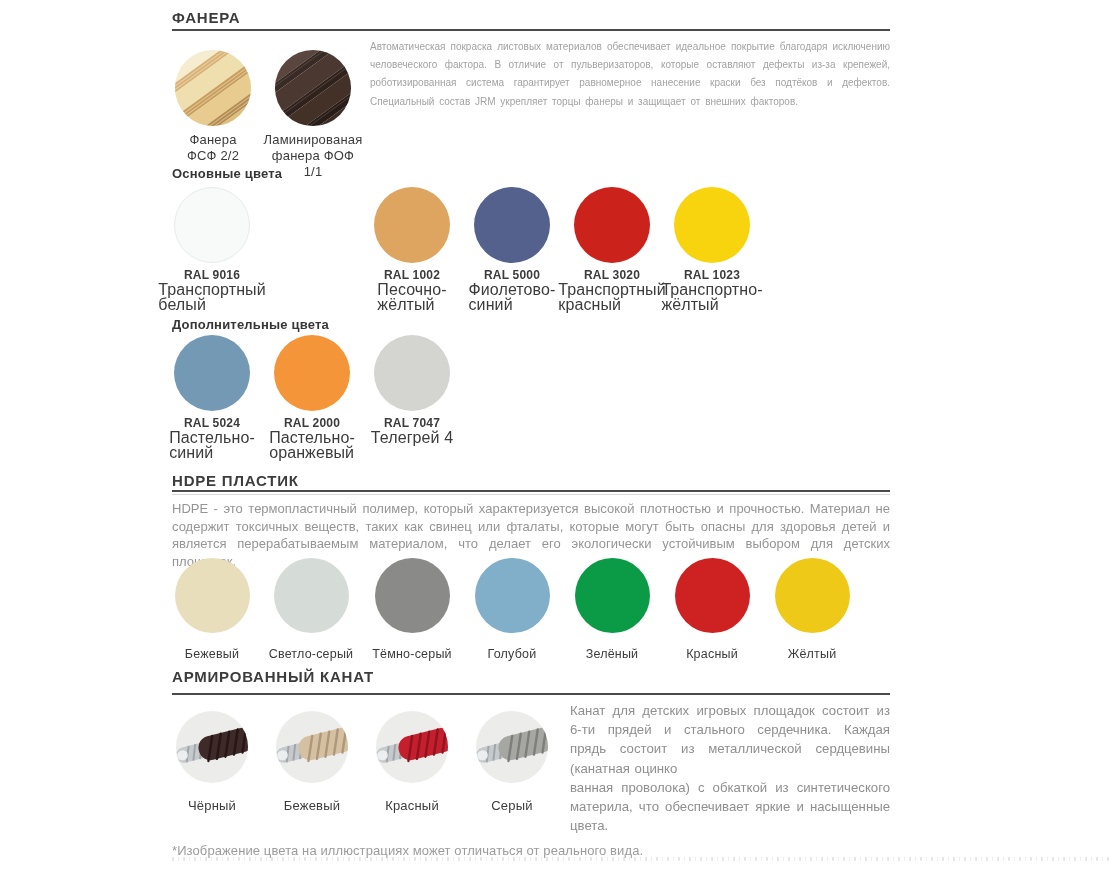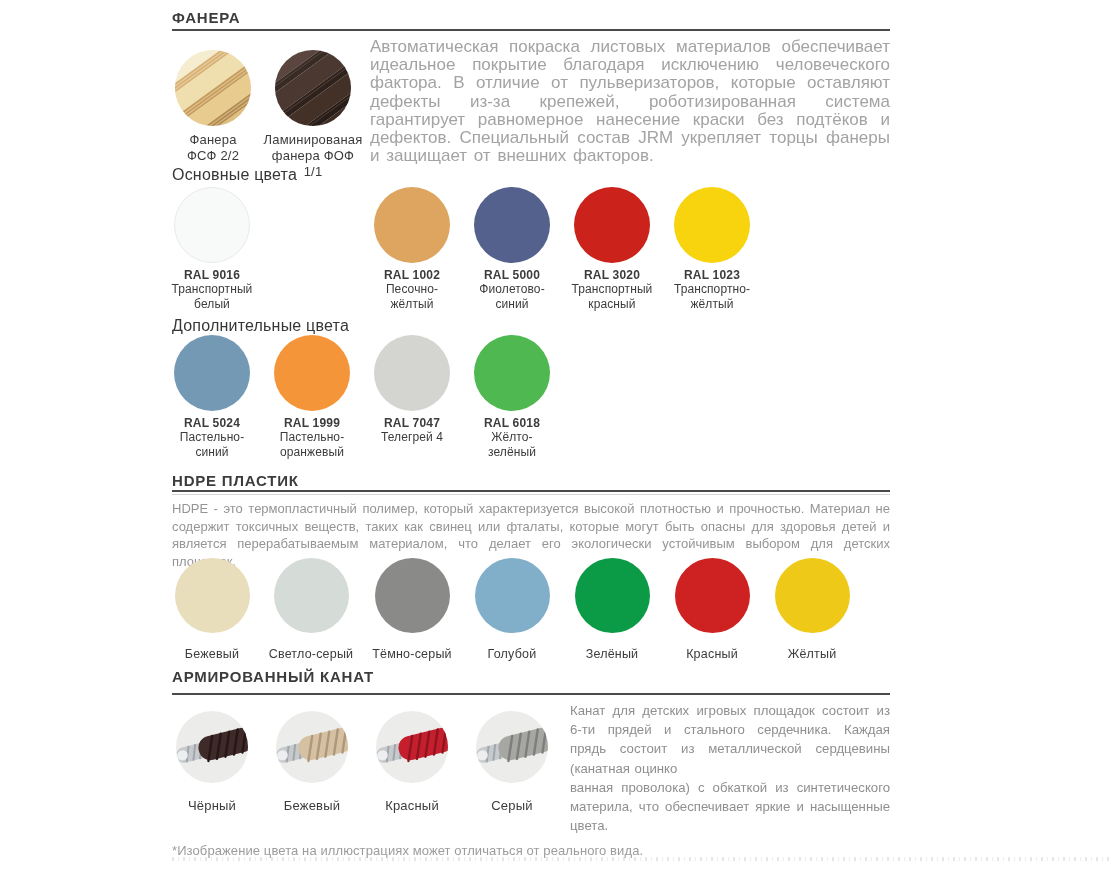--- a/index.html
+++ b/index.html
@@ -2,29 +2,29 @@
 <html><head>
 <meta charset="utf-8">
 <style>
   html,body{margin:0;padding:0;background:#fff;}
   body{font-family:"Liberation Sans",sans-serif;color:#3e3e3e;}
   .page{position:relative;width:1110px;height:872px;background:#ffffff;overflow:hidden;}
   .abs{position:absolute;}
   .sec-title{font-size:15px;font-weight:bold;letter-spacing:.8px;color:#3c3c3c;}
   .sec-rule{height:2px;background:#4a4a4a;}
   .sec-rule-shadow{height:1px;background:#d8d8d8;}
-  .para{color:#a3a3a3;text-align:justify;font-size:17px;line-height:18.2px;word-spacing:2px;}
+  .para{color:#a3a3a3;text-align:justify;font-size:10px;line-height:18.2px;word-spacing:2px;}
   .para2{color:#959595;text-align:justify;font-size:13px;line-height:17.5px;word-spacing:1px;}
   .para3{color:#8f8f8f;text-align:justify;font-size:13.2px;line-height:19.2px;white-space:pre-line;word-spacing:1px;}
-  .subhead{font-size:16px;font-weight:normal;color:#363636;letter-spacing:.2px;}
+  .subhead{font-size:13px;font-weight:bold;color:#363636;letter-spacing:.2px;}
   .col{position:absolute;width:100px;display:flex;flex-direction:column;align-items:center;}
   .circle{width:76px;height:76px;border-radius:50%;border:1px solid transparent;box-sizing:border-box;}
   .circle.sm{width:75px;height:75px;}
   .ral-code{margin-top:5px;font-size:12px;font-weight:bold;color:#3c3c3c;letter-spacing:.2px;}
-  .ral-name{font-size:12px;color:#3c3c3c;line-height:15px;text-align:center;white-space:pre-line;letter-spacing:.1px;}
+  .ral-name{font-size:16px;color:#3c3c3c;line-height:15px;text-align:left;white-space:pre-line;letter-spacing:.1px;}
   .plain-name{margin-top:14px;font-size:12.5px;color:#3c3c3c;letter-spacing:.2px;}
   .cap{margin-top:5px;font-size:13px;color:#3c3c3c;line-height:16px;text-align:center;letter-spacing:.2px;}
   .footnote{font-size:13px;color:#9c9c9c;letter-spacing:.1px;}
   .ghost{height:4px;opacity:.45;background:repeating-linear-gradient(90deg,#c9c9c9 0 2px,transparent 2px 6px,#d6d6d6 6px 7px,transparent 7px 11px);}
   svg{display:block;}
 </style>
 </head>
 <body>
 
 <div class="page">
@@ -139,34 +139,28 @@
   <div class="abs subhead" style="left:172px;top:317px;">Дополнительные цвета</div>
 
   <div class="col" style="left:162px;top:335px;">
     <div class="circle" style="background: rgb(115, 153, 181);"></div>
     <div class="ral-code">RAL 5024</div>
     <div class="ral-name">Пастельно-
 синий</div>
   </div>
   <div class="col" style="left:262px;top:335px;">
     <div class="circle" style="background: rgb(245, 149, 58);"></div>
-    <div class="ral-code">RAL 1999</div>
+    <div class="ral-code">RAL 2000</div>
     <div class="ral-name">Пастельно-
 оранжевый</div>
   </div>
   <div class="col" style="left:362px;top:335px;">
     <div class="circle" style="background: rgb(212, 212, 208);"></div>
     <div class="ral-code">RAL 7047</div>
     <div class="ral-name">Телегрей 4</div>
-  </div>
-  <div class="col" style="left:462px;top:335px;">
-    <div class="circle" style="background: rgb(79, 184, 81);"></div>
-    <div class="ral-code">RAL 6018</div>
-    <div class="ral-name">Жёлто-
-зелёный</div>
   </div>
 
   <div class="abs sec-title" style="left:172px;top:472px;">HDPE ПЛАСТИК</div>
   <div class="abs sec-rule" style="left:172px;top:490px;width:718px;"></div>
   <div class="abs sec-rule-shadow" style="left:172px;top:494px;width:718px;"></div>
 
   <div class="abs para2" style="left:172px;top:500px;width:718px;">HDPE - это термопластичный полимер, который характеризуется высокой плотностью и прочностью. Материал не содержит токсичных веществ, таких как свинец или фталаты, которые могут быть опасны для здоровья детей и является перерабатываемым материалом, что делает его экологически устойчивым выбором для детских площадок.</div>
 
   <div class="col" style="left:162px;top:558px;">
     <div class="circle sm" style="background: rgb(233, 222, 187);"></div>

